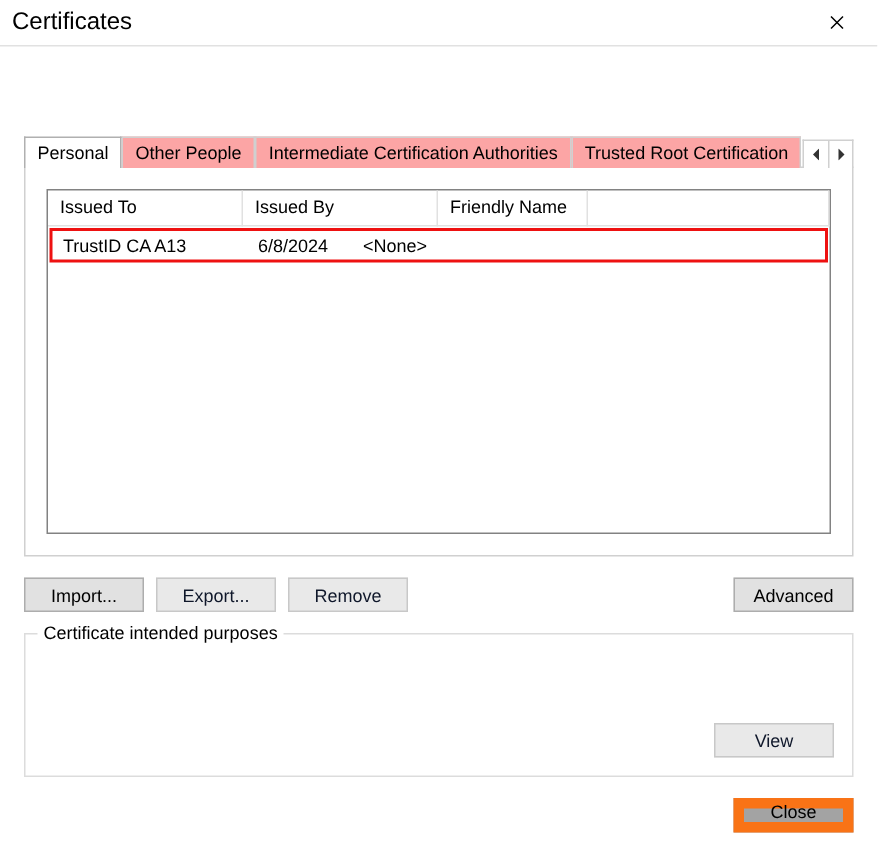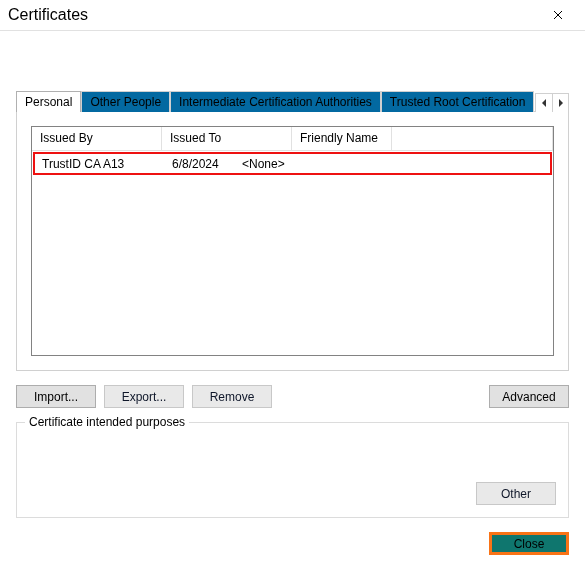--- a/index.html
+++ b/index.html
@@ -11,37 +11,37 @@
   .content { padding: 14px 16px 0 16px; }
   .row-purpose { display: flex; align-items: center; gap: 16px; margin-bottom: 14px; }
   .row-purpose label { }
   .dropdown { flex: 1; height: 22px; border: 1px solid #adadad; background: #e1e1e1; display: flex; align-items: center; justify-content: space-between; padding: 0 6px; }
   .dropdown .dd-text { }
   .dropdown .chev { }
   .tabs-wrap { position: relative; margin-top: 6px; }
   .tabstrip { display: flex; align-items: flex-end; height: 22px; position: relative; margin-top: 44px; }
   .tab { border: 1px solid #d0d0d0; border-bottom: none; padding: 3px 8px; background: #fff; margin-right: 0; position: relative; top: 1px; white-space: nowrap; }
   .tab.active { border-color: #b0b0b0; background: #fff; z-index: 2; }
-  .tab.inactive { background: #0369a1; }
+  .tab.inactive { background: #fca5a5; }
   .tab-arrows { margin-left: auto; display: flex; border: 1px solid #d0d0d0; border-bottom: none; top:1px; position:relative; }
   .tab-arrow { width: 16px; height: 18px; display:flex; align-items:center; justify-content:center; background:#fff; }
   .tab-arrow + .tab-arrow { border-left: 1px solid #d0d0d0; }
   .tabpanel { border: 1px solid #d0d0d0; padding: 14px; height: 260px; }
   .listview { border: 1px solid #828282; height: 100%; background: #fff; display:flex; flex-direction:column; }
   .lv-header { display: flex; height: 24px; }
   .lv-col { border-right: 1px solid #e1e1e1; border-bottom: 1px solid #e1e1e1; padding: 4px 8px; overflow: hidden; text-overflow: ellipsis; white-space: nowrap; }
   .lv-body { flex:1; overflow:auto; }
   .lv-row { display: flex; align-items: center; height: 21px; margin: 2px; }
   .lv-row.highlight { outline: 2px solid #e11; outline-offset: -1px; }
   .lv-cell { padding: 0 8px; overflow: hidden; text-overflow: ellipsis; white-space: nowrap; display:flex; align-items:center; gap:4px; }
   .cert-icon { width: 16px; height: 12px; display:inline-block; }
   .btn-row { display: flex; gap: 8px; margin-top: 14px; }
   .btn { min-width: 80px; height: 23px; border: 1px solid #adadad; background: #e1e1e1; display:flex; align-items:center; justify-content:center; padding: 0 10px; }
   .btn.disabled { color: #0f172a; background: #e9e9e9; border-color:#c8c8c8; }
-  .btn.primary { border: 3px solid #f97316; background: #0f766e; }
+  .btn.primary { border: 7px solid #f97316; background: #a3a3a3; align-items: flex-end; }
   .spacer { flex: 1; }
   .groupbox { border: 1px solid #dcdcdc; margin-top: 14px; padding: 10px 12px 6px 12px; position: relative; height: 96px; }
   .groupbox .legend { position: absolute; top: -8px; left: 8px; background: #fff; padding: 0 4px; }
   .groupbox .view-wrap { position:absolute; right: 12px; bottom: 12px; }
   .footer { display:flex; justify-content: flex-end; padding: 14px 16px; }
   .col0 { width: 130px; }
   .col1 { width: 130px; }
   .col2 { width: 70px; }
   .col3 { width: 100px; }
   .col4 { flex: 1; }
@@ -76,22 +76,22 @@
         <div class="tab-arrow">
             <svg width="6" height="8" viewBox="0 0 6 8">
               <path d="M1 0 L5 4 L1 8 Z" fill="#333"></path>
             </svg>
           </div>
       </div>
     </div>
     <div class="tabpanel">
       <div class="listview">
         <div class="lv-header">
+          <div class="lv-col col0"><span>Issued To</span></div>
           <div class="lv-col col1"><span>Issued By</span></div>
-          <div class="lv-col col0"><span>Issued To</span></div>
           <div class="lv-col col3"><span>Friendly Name</span></div>
           <div class="lv-col col4"></div>
         </div>
         <div class="lv-body">
           <div class="lv-row highlight">
             <div class="lv-cell col1">TrustID CA A13</div>
             <div class="lv-cell col2">6/8/2024</div>
             <div class="lv-cell col3">&lt;None&gt;</div>
           </div>
         </div>
@@ -112,21 +112,21 @@
     <div class="spacer"></div>
     <div class="btn">
         <span>Advanced</span>
       </div>
   </div>
 
   <div class="groupbox">
     <div class="legend">Certificate intended purposes</div>
     <div class="view-wrap">
       <div class="btn disabled">
-          <span>Other</span>
+          <span>View</span>
         </div>
     </div>
   </div>
 </div>
 
 <div class="footer">
   <div class="btn primary">
       <span>Close</span>
     </div>
 </div>

